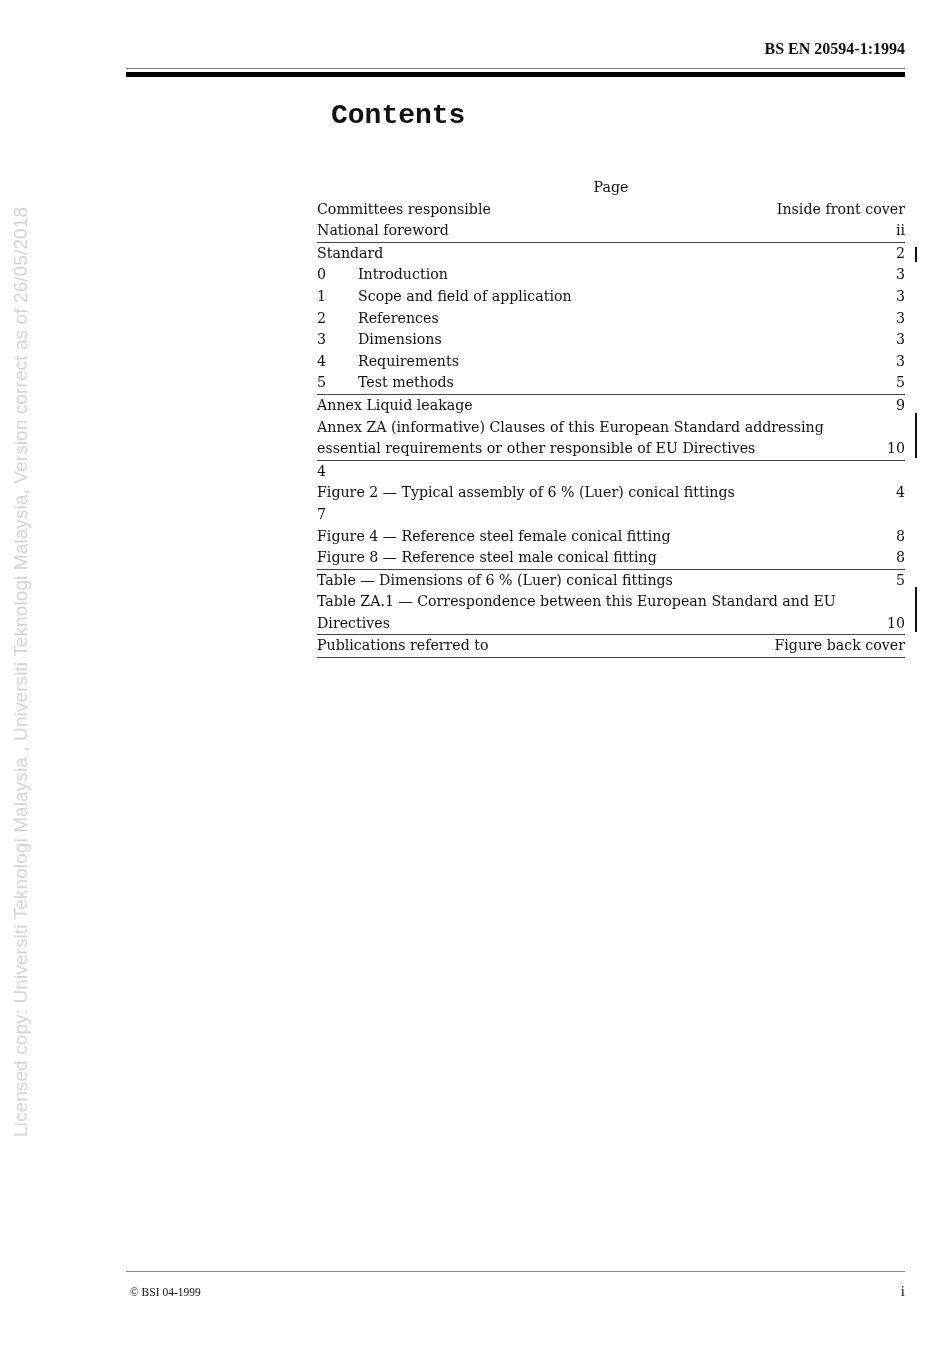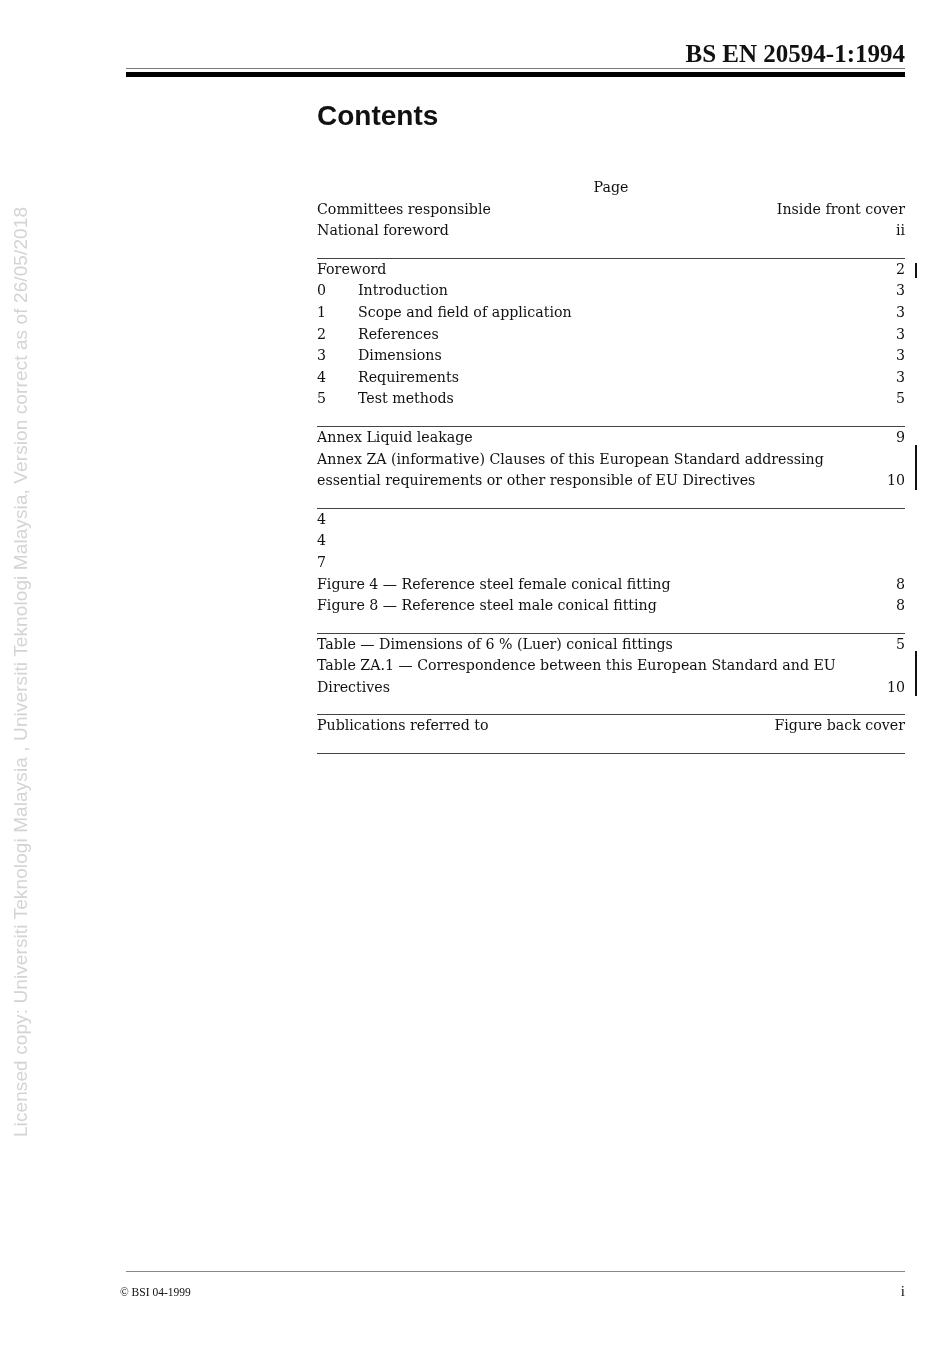--- a/index.html
+++ b/index.html
@@ -10,43 +10,43 @@
     position: absolute; left: 21px; top: 672px;
     transform: translate(-50%, -50%) rotate(-90deg);
     white-space: nowrap;
     font-family: "Liberation Sans", "DejaVu Sans", sans-serif;
     font-size: 19px; color: #d4d4d4; letter-spacing: 0.1px;
   }
 
   .doc-id {
     position: absolute; right: 45px; top: 40px;
     font-family: "Liberation Serif", "DejaVu Serif", serif;
-    font-weight: bold; font-size: 25px; color: #111;
+    font-weight: bold; font-size: 16px; color: #111;
   }
   .rule-thin { position: absolute; left: 126px; width: 779px; top: 68px; height: 1px; background: #777; }
   .rule-thick { position: absolute; left: 126px; width: 779px; top: 72px; height: 5px; background: #000; }
 
   .title {
-    position: absolute; left: 317px; top: 100px;
-    font-family: Liberation Sans, sans-serif; font-weight: bold; font-size: 28px; color: #111;
+    position: absolute; left: 331px; top: 100px;
+    font-family: Liberation Mono, monospace; font-weight: bold; font-size: 28px; color: #111;
   }
 
   .toc { position: absolute; left: 317px; top: 177px; width: 588px;
          font-size: 14.2px; line-height: 21.6px; }
   .toc .hdr { text-align: center; }
-  .group { border-bottom: 1px solid #444; padding-bottom: 16px; }
+  .group { border-bottom: 1px solid #444; padding-bottom: 0; }
   .row { display: flex; justify-content: space-between; align-items: flex-end; position: relative; }
   .row .label { display: flex; }
   .row .num { width: 41px; flex: 0 0 41px; }
   .row .pg { text-align: left; white-space: nowrap; }
   .row .label-wrap { max-width: 530px; }
   .change-bar { position: absolute; right: -12px; width: 2px; background: #111; }
 
   .foot-rule { position: absolute; left: 126px; width: 779px; top: 1271px; height: 1px; background: #888; }
-  .footer-left { position: absolute; left: 120px; top: 1286px;
+  .footer-left { position: absolute; left: 130px; top: 1286px;
                  font-family: "Liberation Serif", serif; font-size: 11.5px; color: #111; }
   .footer-right { position: absolute; right: 45px; top: 1283px;
                   font-family: "Liberation Serif", serif; font-size: 15px; color: #111; }
 </style>
 </head>
 <body>
 
 <div class="watermark">Licensed copy: Universiti Teknologi Malaysia , Universiti Teknologi Malaysia, Version correct as of 26/05/2018</div>
 
 <div class="doc-id">BS EN 20594-1:1994</div>
@@ -68,21 +68,21 @@
         <div class="row">
           <div class="label">
             <span class="label-wrap">National foreword</span>
           </div>
           <span class="pg">ii</span>
         </div>
       </div>
       <div class="group">
         <div class="row">
           <div class="label">
-            <span class="label-wrap">Foreword</span>
+            <span class="label-wrap">Standard</span>
           </div>
           <span class="pg">2</span>
           <span class="change-bar" style="top: 4px; height: 15px;"></span>
         </div>
         <div class="row">
           <div class="label">
             <span class="num">0</span>
             <span class="label-wrap">Introduction</span>
           </div>
           <span class="pg">3</span>
@@ -136,20 +136,23 @@
           </div>
           <span class="pg">10</span>
           <span class="change-bar" style="top: -4px; bottom: 2px;"></span>
         </div>
       </div>
       <div class="group">
         <div class="row">
           <span class="pg">4</span>
         </div>
         <div class="row">
+          <div class="label">
+            <span class="label-wrap">Figure 2 — Typical assembly of 6 % (Luer) conical fittings</span>
+          </div>
           <span class="pg">4</span>
         </div>
         <div class="row">
           <span class="pg">7</span>
         </div>
         <div class="row">
           <div class="label">
             <span class="label-wrap">Figure 4 — Reference steel female conical fitting</span>
           </div>
           <span class="pg">8</span>

